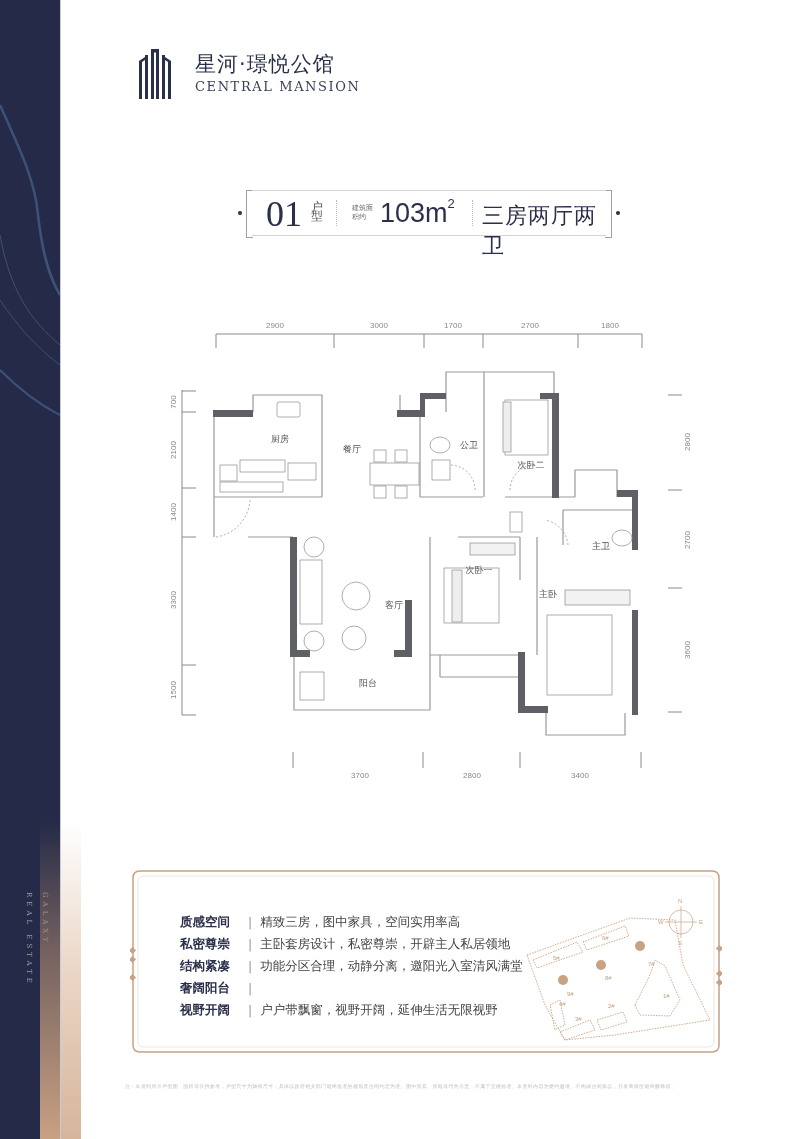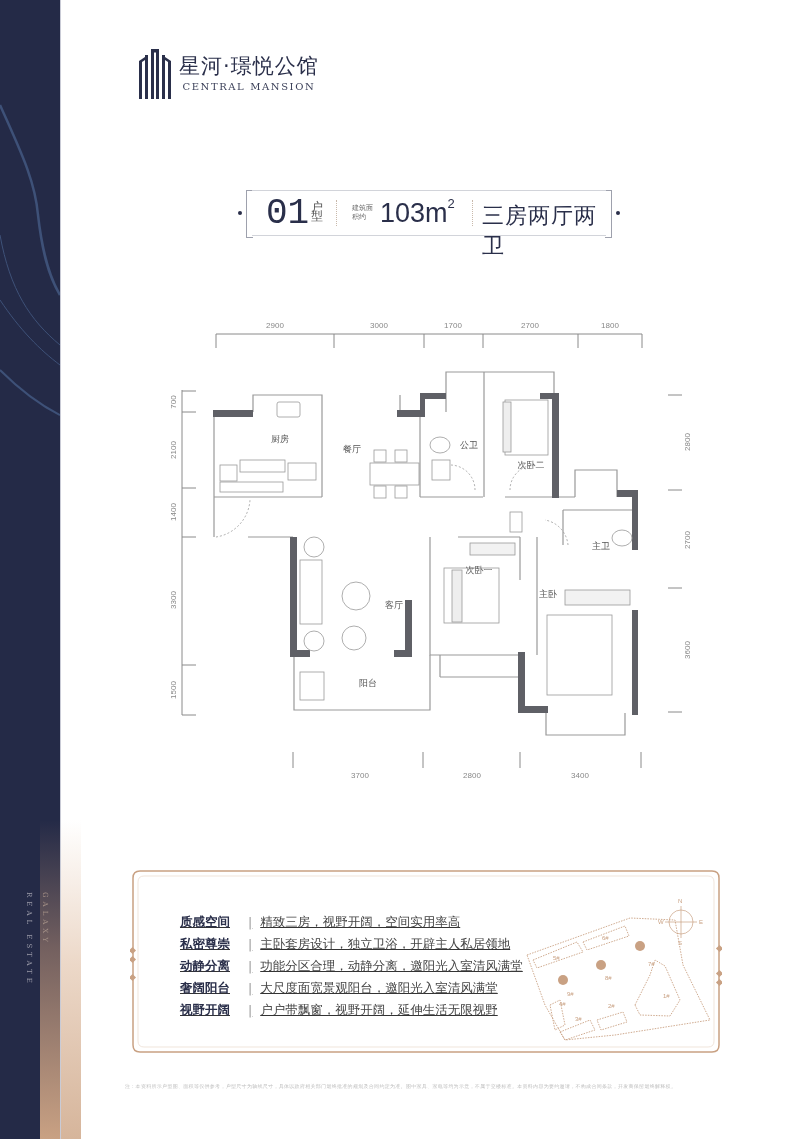--- a/index.html
+++ b/index.html
@@ -12,44 +12,44 @@
                 background:linear-gradient(to bottom, rgba(201,160,128,0) 0%, rgba(180,140,115,0.55) 40%, #c9a183 100%); }
   .gold-strip-outer { position:absolute; left:61px; top:820px; width:20px; height:319px;
                 background:linear-gradient(to bottom, rgba(232,206,185,0) 0%, #ecd8c8 45%, #d6b59b 100%); }
   .vert-text { position:absolute; writing-mode:vertical-rl; font-family:"DejaVu Serif","Liberation Serif",serif;
                font-size:7px; letter-spacing:4px; color:#9a9aa8; }
   .vt1 { left:41px; top:892px; color:#a28f86; }
   .vt2 { left:25px; top:892px; }
 
   .logo { position:absolute; left:139px; top:47px; display:flex; align-items:center; }
   .logo-mark { width:32px; height:52px; }
-  .logo-text { margin-left:8px;text-align:center; }
+  .logo-text { margin-left:24px; }
   .logo-cn { font-size:21px; color:#2a2f4a; letter-spacing:1px; line-height:24px; }
-  .logo-en { font-family:"DejaVu Serif","Liberation Serif",serif; font-size:10px; letter-spacing:1.6px; color:#3a3f58; margin-top:3px; }
+  .logo-en { font-family:"DejaVu Serif","Liberation Serif",serif; font-size:13px; letter-spacing:1.6px; color:#3a3f58; margin-top:3px; }
 
   .title-frame { position:absolute; left:246px; top:190px; width:366px; height:46px; }
   .title-frame .bracket-l { position:absolute; left:0; top:0; width:6px; height:46px; border:1px solid #9ea1ad; border-right:none; }
   .title-frame .bracket-r { position:absolute; right:0; top:0; width:6px; height:46px; border:1px solid #9ea1ad; border-left:none; }
   .title-frame .line-top { position:absolute; left:6px; right:6px; top:0; border-top:1px solid #d2d4da; }
   .title-frame .line-bot { position:absolute; left:6px; right:6px; bottom:0; border-top:1px solid #d2d4da; }
   .dot { position:absolute; width:4px; height:4px; background:#2a2f4a; border-radius:50%; }
   .dot-l { left:-8px; top:21px; } .dot-r { right:-8px; top:21px; }
-  .t-num { position:absolute; left:20px; top:3px; font-family:Liberation Mono, monospace; font-size:36px; color:#2a2f4a; font-weight:300; }
+  .t-num { position:absolute; left:20px; top:3px; font-family:Liberation Serif, serif; font-size:36px; color:#2a2f4a; font-weight:300; }
   .t-hu { position:absolute; left:65px; top:13px; font-size:12px; line-height:9px; color:#555; width:8px; }
   .t-sep { position:absolute; top:10px; width:1px; height:26px; border-left:1px dotted #c9b9ab; }
   .t-areaLbl { position:absolute; left:106px; top:14px; font-size:7px; line-height:9px; color:#666; width:22px; }
   .t-area { position:absolute; left:134px; top:8px; font-family:"Liberation Sans",sans-serif; font-size:27px; color:#2a2f4a; }
   .t-area sup { font-size:13px; position:relative; top:-4px; }
   .t-type { position:absolute; left:236px; top:11px; font-size:22px; color:#2a2f4a; letter-spacing:1px; }
 
   .plan { position:absolute; left:160px; top:310px; width:540px; height:470px; }
 
   .info-box { position:absolute; left:130px; top:868px; width:592px; height:187px; }
   .info-list { position:absolute; left:180px; top:911px; }
-  .info-row { display:flex; align-items:center; height:22px; font-size:12.5px; color:#333;text-decoration:underline; }
+  .info-row { display:flex; align-items:center; height:22px; font-size:12.5px; color:#333; }
   .info-k { font-weight:bold; color:#2a2f4a; width:64px; }
   .info-bar { color:#999; margin:0 8px 0 4px; }
   .info-v { color:#444; }
   .siteplan { position:absolute; left:515px; top:880px; width:210px; height:165px; }
 
   .disclaimer { position:absolute; left:125px; top:1083px; width:560px; font-size:5px; line-height:7px; color:#c0c0c0; letter-spacing:0.3px; }
 </style>
 </head>
 <body>
 
@@ -254,36 +254,35 @@
     <rect x="587" y="78" width="5" height="5" transform="rotate(45 589.5 80.5)"></rect>
     <rect x="587" y="103" width="5" height="5" transform="rotate(45 589.5 105.5)"></rect>
     <rect x="587" y="112" width="5" height="5" transform="rotate(45 589.5 114.5)"></rect>
   </g>
 </svg>
 
 <div class="info-list">
   <div class="info-row">
     <span class="info-k">质感空间</span>
       <span class="info-bar">|</span>
-      <span class="info-v">精致三房，视野开阔，空间实用率高</span>
+      <span class="info-v">精致三房，图中家具，空间实用率高</span>
   </div>
   <div class="info-row">
     <span class="info-k">私密尊崇</span>
       <span class="info-bar">|</span>
-      <span class="info-v">主卧套房设计，独立卫浴，开辟主人私居领地</span>
-  </div>
-  <div class="info-row">
-    <span class="info-k">动静分离</span>
+      <span class="info-v">主卧套房设计，私密尊崇，开辟主人私居领地</span>
+  </div>
+  <div class="info-row">
+    <span class="info-k">结构紧凑</span>
       <span class="info-bar">|</span>
       <span class="info-v">功能分区合理，动静分离，邀阳光入室清风满堂</span>
   </div>
   <div class="info-row">
     <span class="info-k">奢阔阳台</span>
       <span class="info-bar">|</span>
-      <span class="info-v">大尺度面宽景观阳台，邀阳光入室清风满堂</span>
   </div>
   <div class="info-row">
     <span class="info-k">视野开阔</span>
       <span class="info-bar">|</span>
       <span class="info-v">户户带飘窗，视野开阔，延伸生活无限视野</span>
   </div>
 </div>
 
 <svg class="siteplan" viewBox="0 0 210 165">
   <g stroke="#c9a183" stroke-width="0.9" fill="none" stroke-dasharray="1.5,1.2">

